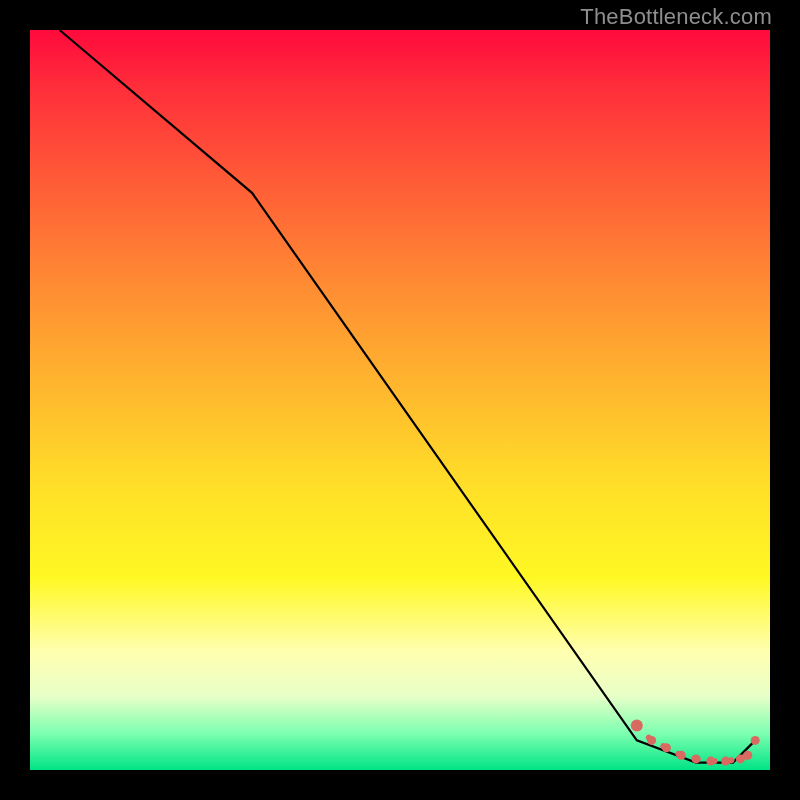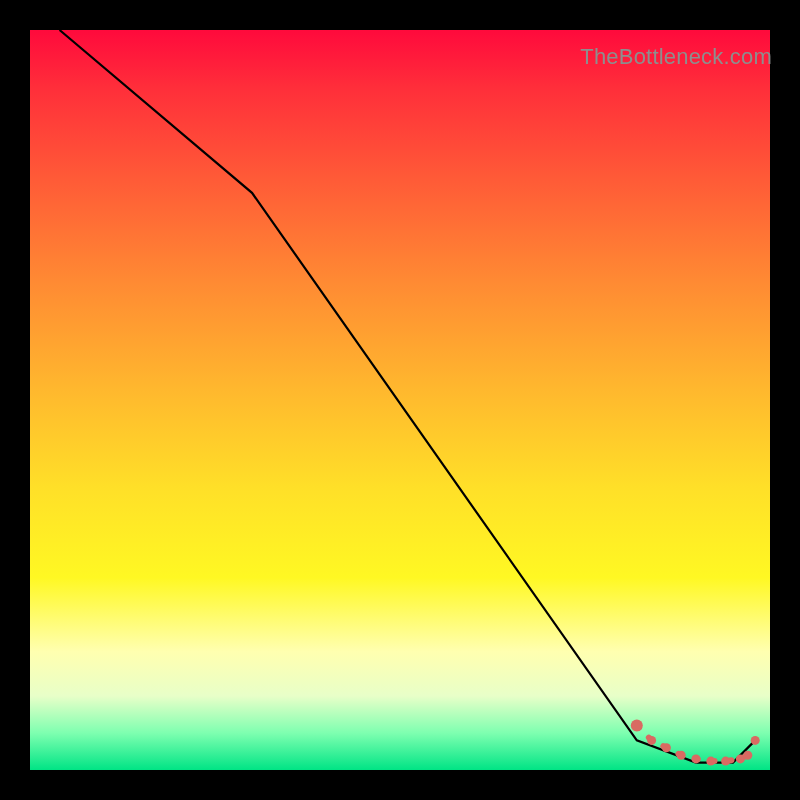--- a/index.html
+++ b/index.html
@@ -40,21 +40,20 @@
     );
   }
   .watermark {
     position: absolute;
     top: 4px;
     right: 28px;
     color: #8e8e8e;
     font-size: 22px;
     font-weight: 400;
     letter-spacing: 0.2px;
-    margin-top: 40px;
   }
   svg.overlay {
     position: absolute;
     left: 30px;
     top: 30px;
     width: 740px;
     height: 740px;
     overflow: visible;
   }
 </style>

